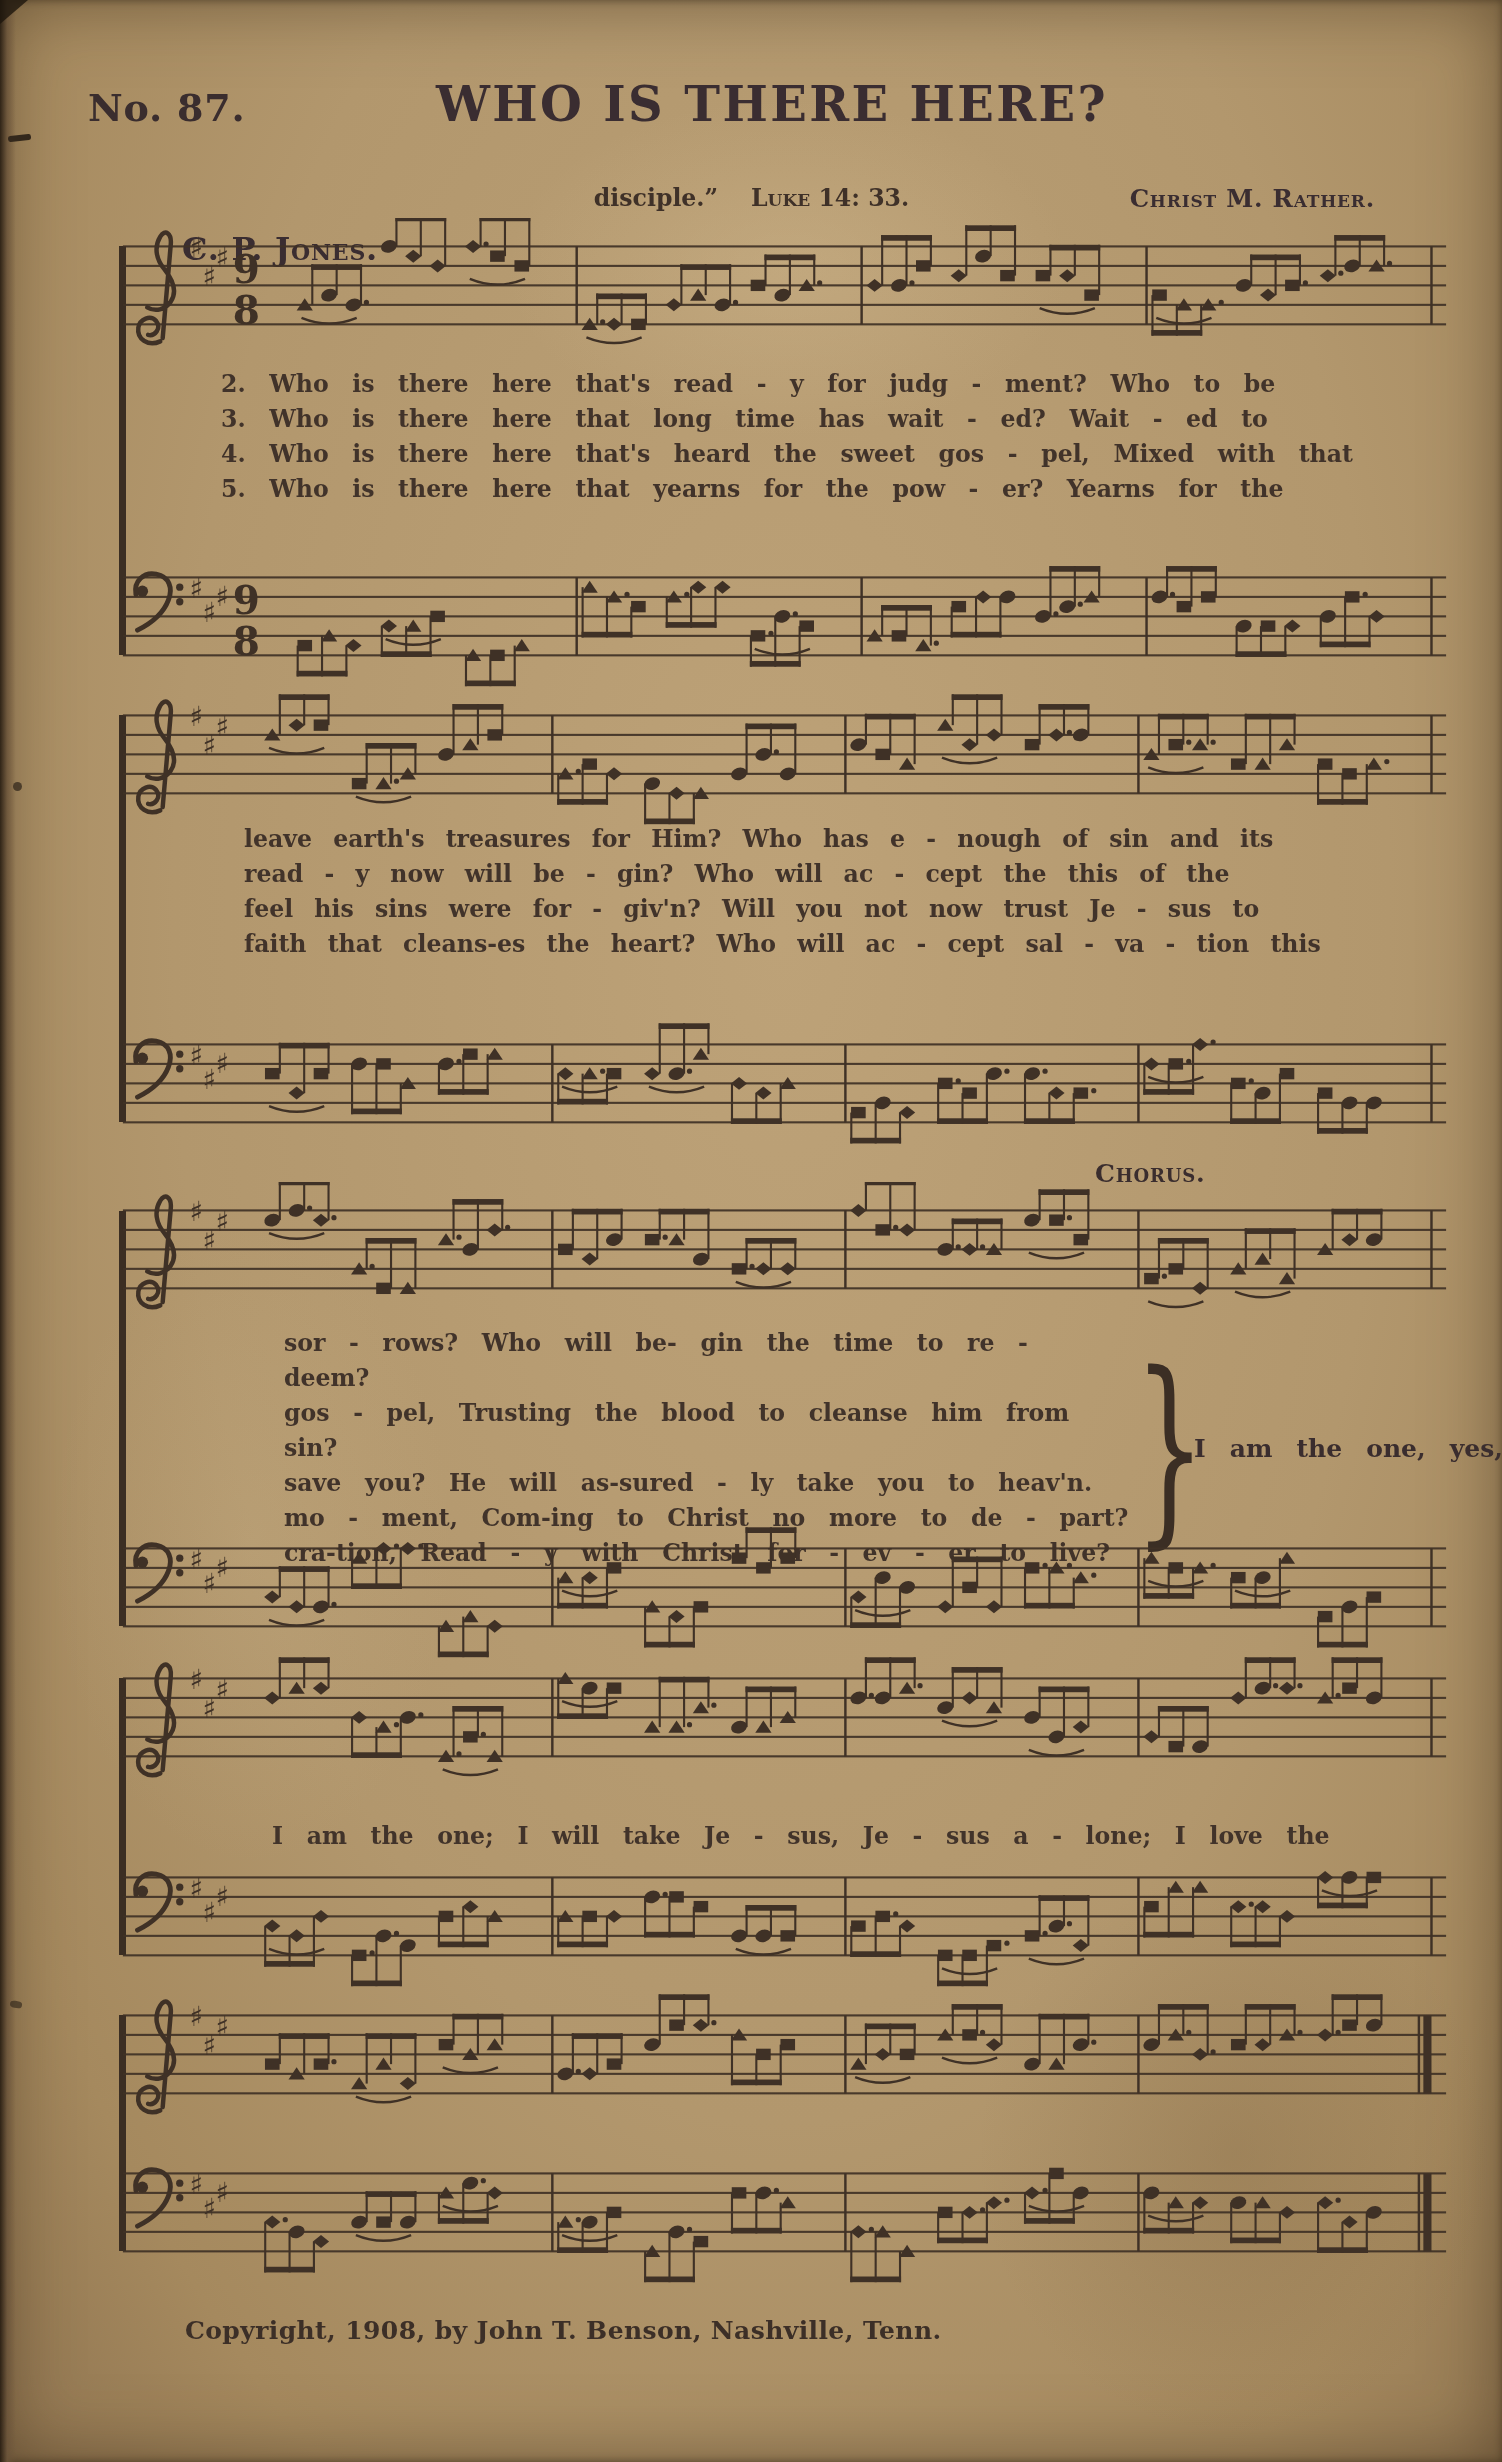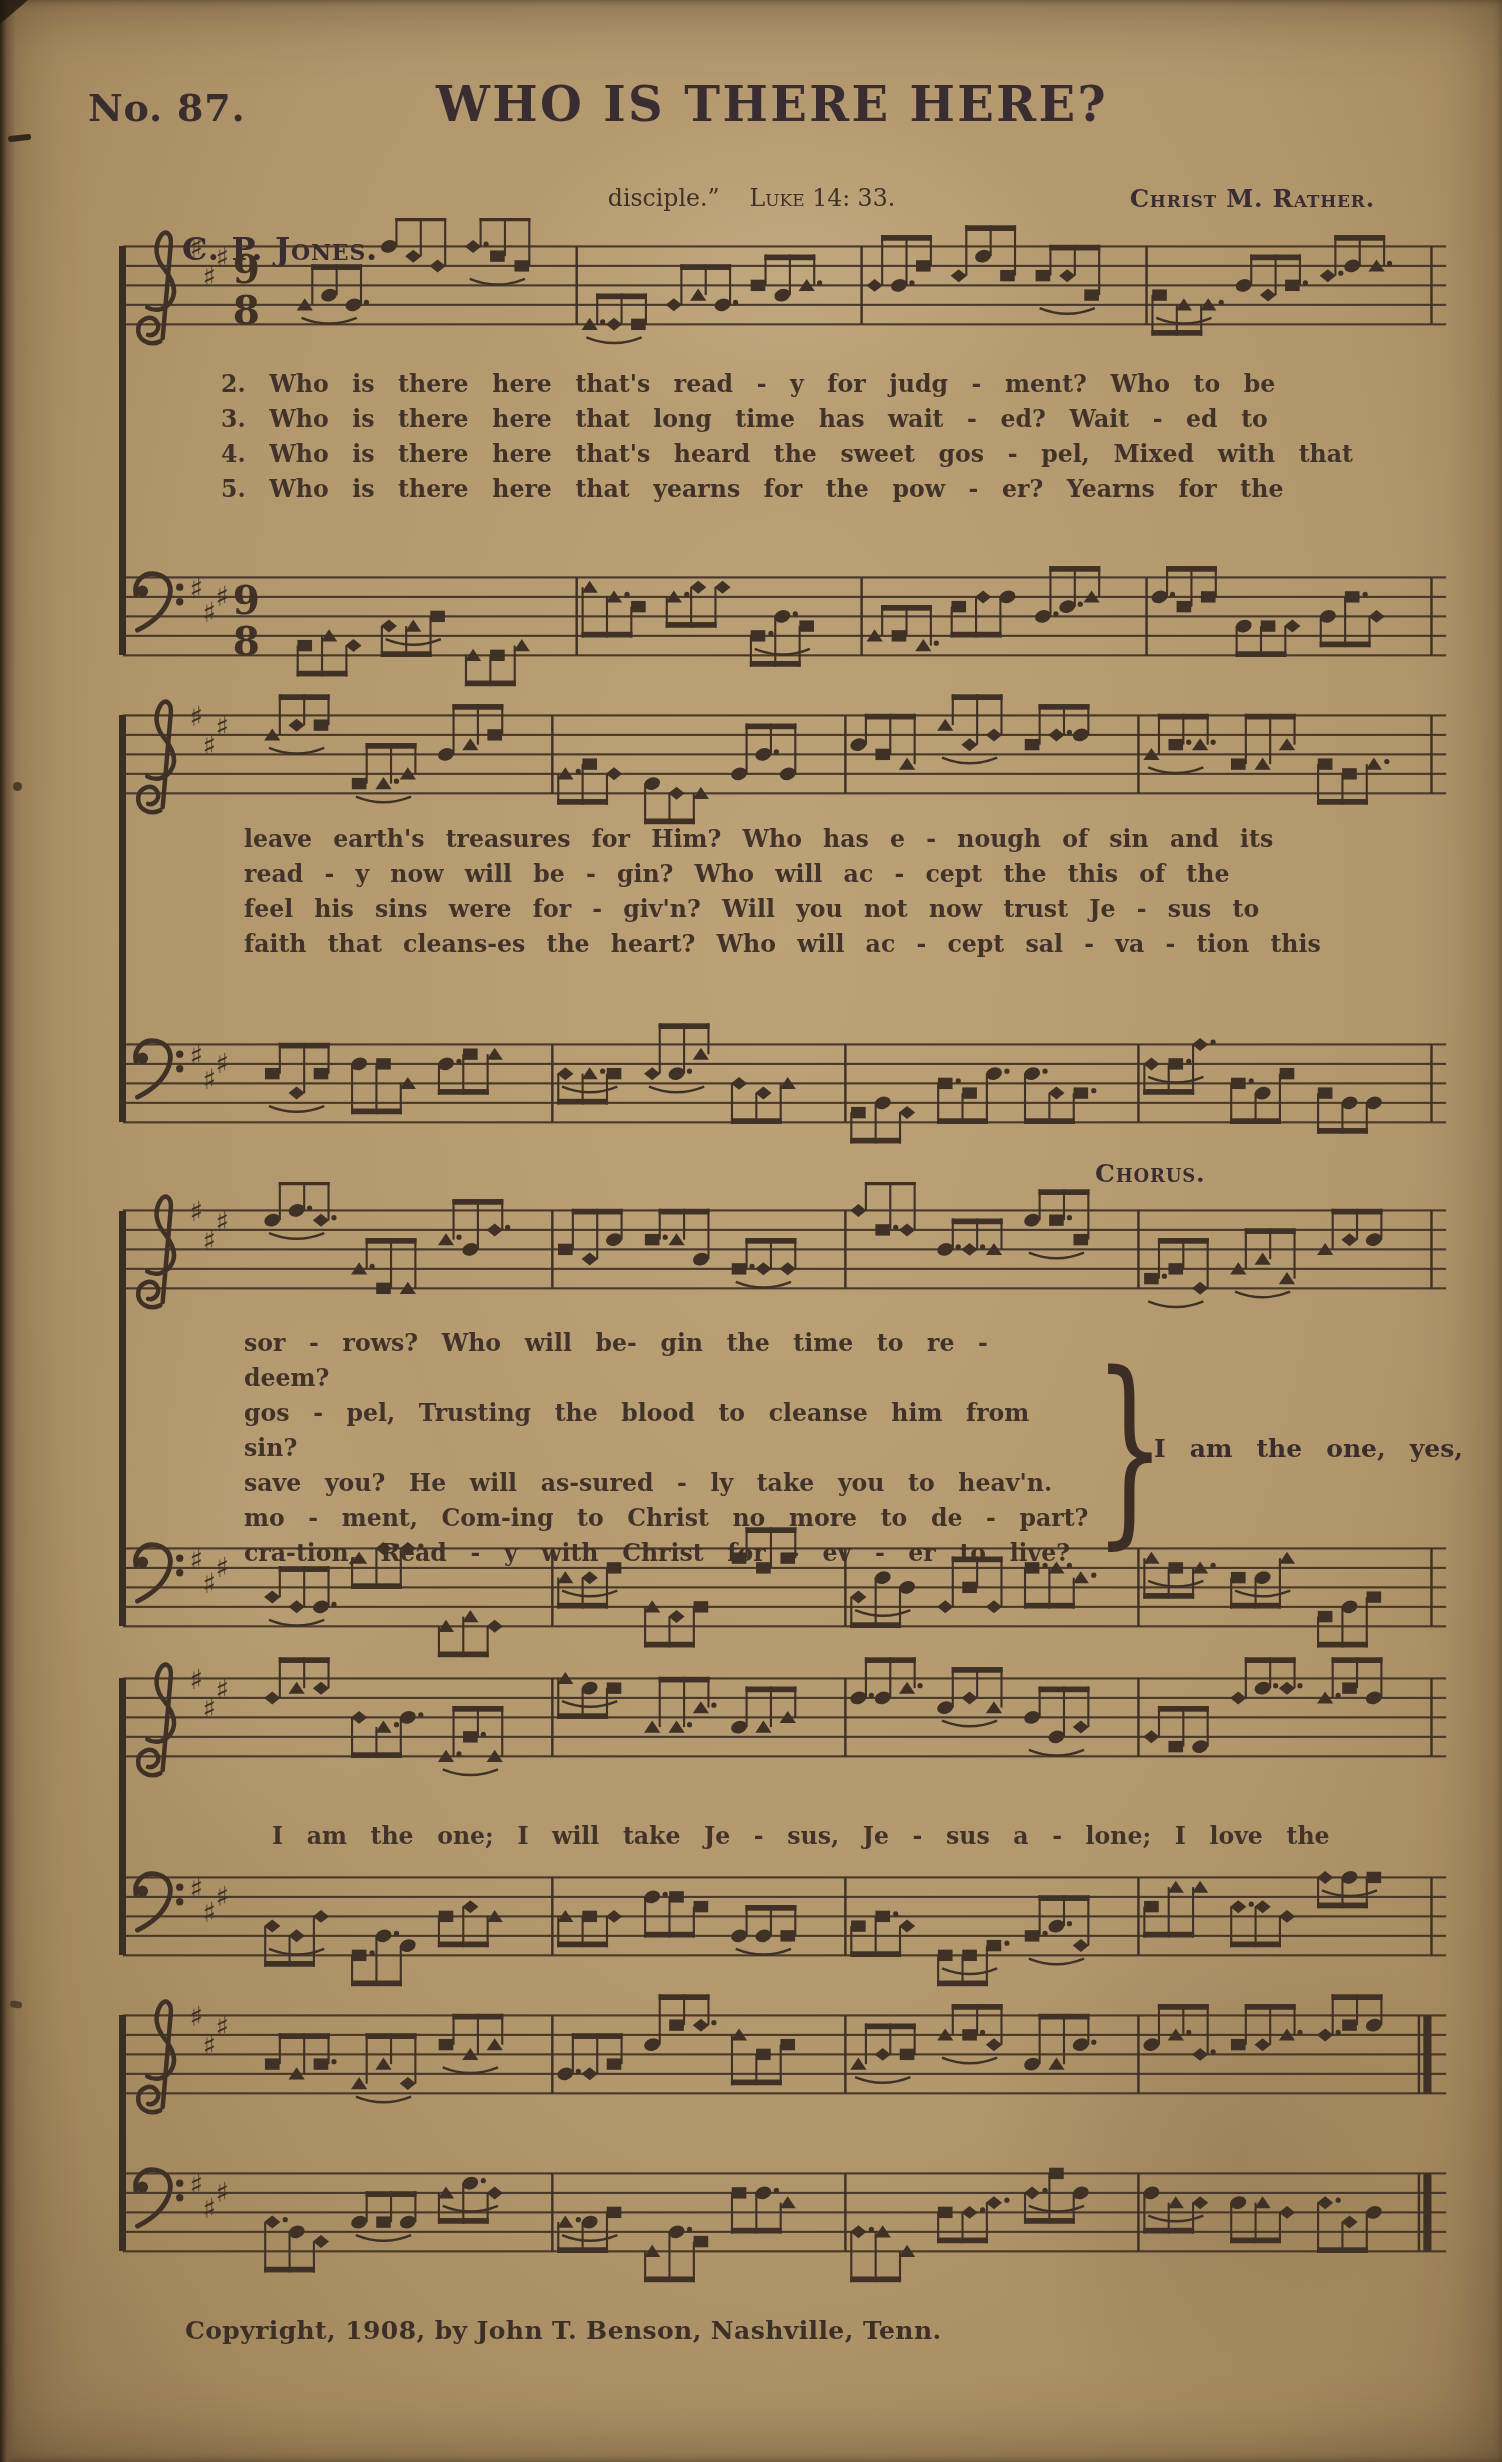--- a/index.html
+++ b/index.html
@@ -20,37 +20,37 @@
   .smudge{position:absolute;background:#33281c;}
   .sm1{left:8.1px;top:135px;width:23px;height:5.7px;border-radius:2.4px;transform:rotate(-6deg);}
   .sm2{left:13px;top:782px;width:9px;height:9px;border-radius:50%;opacity:.75;}
   .sm3{left:9.8px;top:2001px;width:12.2px;height:7.3px;border-radius:40%;transform:rotate(9deg);opacity:.65;}
   .hdr-no{position:absolute;left:88px;top:85px;font-size:38px;font-weight:bold;color:#3a2d2e;letter-spacing:0.8px;}
   .hdr-title{position:absolute;left:203px;top:76px;width:1138px;text-align:center;
     font-size:48px;font-weight:bold;color:#3a2d31;letter-spacing:2.4px;}
   .scripture{position:absolute;left:0;top:151px;width:1503px;text-align:center;
     font-size:23.6px;font-weight:bold;color:#3f3128;}
   .byline-center{position:absolute;left:0;top:184px;width:1503px;text-align:center;
-    font-size:23.6px;font-weight:normal;color:#3f3128;}
+    font-size:23.6px;font-weight:bold;color:#3f3128;}
   .smallcaps{font-variant:small-caps;}
   .author-l{position:absolute;left:182px;top:184px;font-size:32px;font-weight:bold;
     color:#3a2d31;font-variant:small-caps;letter-spacing:0.8px;margin-top:46px;}
   .author-r{position:absolute;right:128px;top:184px;font-size:24.4px;font-weight:bold;
     color:#3a2d31;font-variant:small-caps;letter-spacing:0.8px;}
 
   .staff{position:absolute;left:122px;width:1325px;height:138px;}
   .sysline{position:absolute;left:119px;width:7.3px;background:#3b2e23;}
 
   .lyrics{position:absolute;color:#41332a;font-weight:bold;font-size:23.6px;line-height:35px;}
   .wsp1{word-spacing:15.4px;}
   .wsp2{word-spacing:13px;}
   .wsp3{word-spacing:11.4px;}
   .chorus-label{position:absolute;left:1095px;top:1159px;font-size:25px;font-weight:bold;
     color:#3a2d2e;font-variant:small-caps;letter-spacing:0.8px;}
-  .block3{display:flex;align-items:center;}
+  .block3{display:flex;align-items:center;margin-left:40px;}
   .block3-lines{width:874px;}
   .brace{font-size:205px;line-height:175px;font-weight:normal;color:#3b2e24;
     transform:scaleX(.55);transform-origin:left center;width:57px;}
   .aside-text{font-size:25px;font-weight:bold;color:#3a2d2e;margin-left:3.3px;white-space:nowrap;}
   .copyright{position:absolute;left:185px;top:2316px;font-size:25px;font-weight:bold;
     color:#3c2f27;letter-spacing:0.4px;}
 </style>
 </head>
 <body>
 

